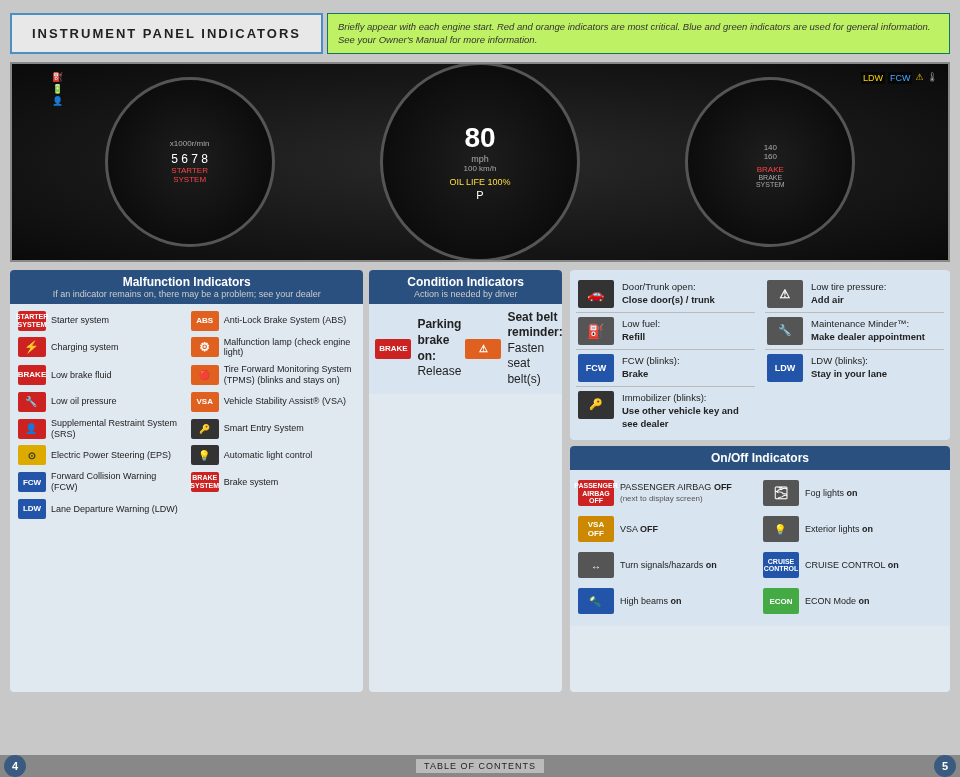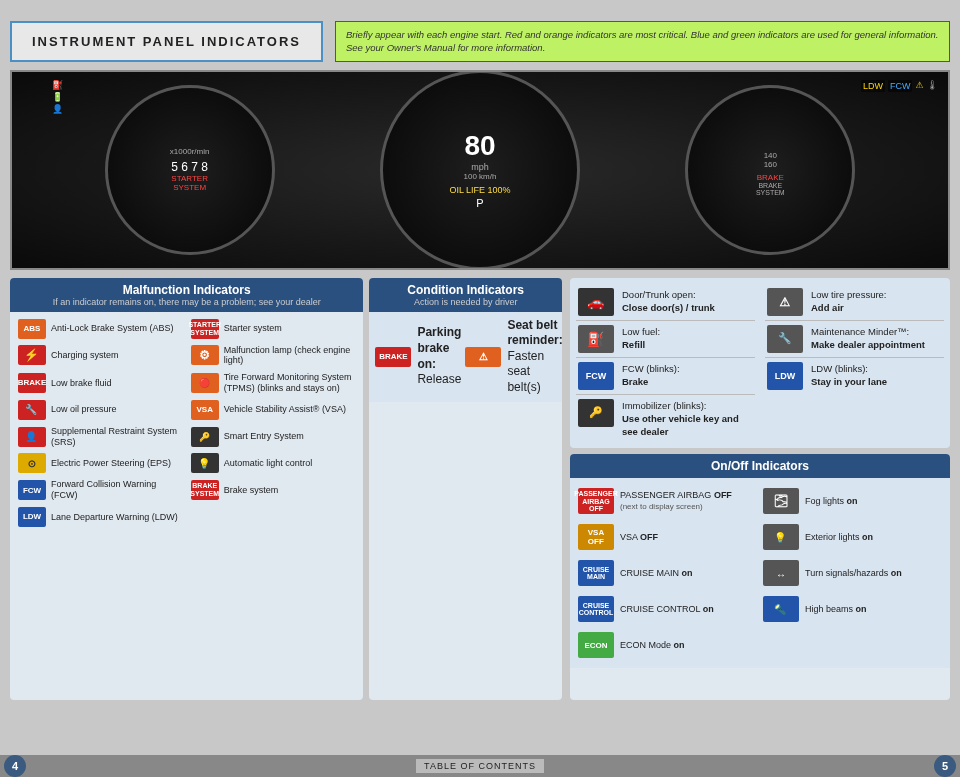--- a/index.html
+++ b/index.html
@@ -10,22 +10,22 @@
       font-family: Arial, Helvetica, sans-serif;
       font-size: 11px;
       overflow: hidden;
       position: relative;
     }
 
     
     .top-header {
       display: flex;
       align-items: stretch;
-      padding: 21px 10px 4px 10px;
-      gap: 12px;
+      padding: 13px 10px 4px 10px;
+      gap: 4px;
     }
 
     .title-box {
       border: 2px solid #4a90c4;
       padding: 6px 20px;
       background: #e8e8e8;
       display: flex;
       align-items: center;
       justify-content: center;
       min-width: 280px;
@@ -422,26 +422,26 @@
   <div class="left-col">
 
     <div class="section-box">
       <div class="section-header">
         <span class="title">Malfunction Indicators</span>
         <span class="subtitle">If an indicator remains on, there may be a problem; see your dealer</span>
       </div>
       <div class="indicators-grid">
 
         <div class="indicator-item">
+          <div class="ind-icon red-bg" style="font-size:7px;text-align:center;line-height:1.1;">STARTER<br>SYSTEM</div>
+          <span class="ind-text">Starter system</span>
+        </div>
+        <div class="indicator-item">
           <div class="ind-icon orange-bg" style="font-size:8px;">ABS</div>
           <span class="ind-text">Anti-Lock Brake System (ABS)</span>
-        </div>
-        <div class="indicator-item">
-          <div class="ind-icon red-bg" style="font-size:7px;text-align:center;line-height:1.1;">STARTER<br>SYSTEM</div>
-          <span class="ind-text">Starter system</span>
         </div>
 
         <div class="indicator-item">
           <div class="ind-icon red-bg" style="font-size:12px;">⚡</div>
           <span class="ind-text">Charging system</span>
         </div>
         <div class="indicator-item">
           <div class="ind-icon orange-bg" style="font-size:12px;">⚙</div>
           <span class="ind-text">Malfunction lamp (check engine light)</span>
         </div>
@@ -575,24 +575,20 @@
         <div class="onoff-item">
           <div class="onoff-icon vsa" style="font-size:8px;">VSA<br>OFF</div>
           <span class="onoff-text">VSA <strong>OFF</strong></span>
         </div>
         <div class="onoff-item">
           <div class="onoff-icon exterior" style="font-size:10px;">💡</div>
           <span class="onoff-text">Exterior lights <strong>on</strong></span>
         </div>
 
         <div class="onoff-item">
-          <div class="onoff-icon cruise" style="font-size:7px;text-align:center;line-height:1.1;">CRUISE<br>MAIN</div>
-          <span class="onoff-text">CRUISE MAIN <strong>on</strong></span>
-        </div>
-        <div class="onoff-item">
           <div class="onoff-icon turn" style="font-size:10px;">↔</div>
           <span class="onoff-text">Turn signals/hazards <strong>on</strong></span>
         </div>
 
         <div class="onoff-item">
           <div class="onoff-icon cruise-ctrl" style="font-size:7px;text-align:center;line-height:1.1;">CRUISE<br>CONTROL</div>
           <span class="onoff-text">CRUISE CONTROL <strong>on</strong></span>
         </div>
         <div class="onoff-item">
           <div class="onoff-icon highbeam" style="font-size:10px;">🔦</div>

